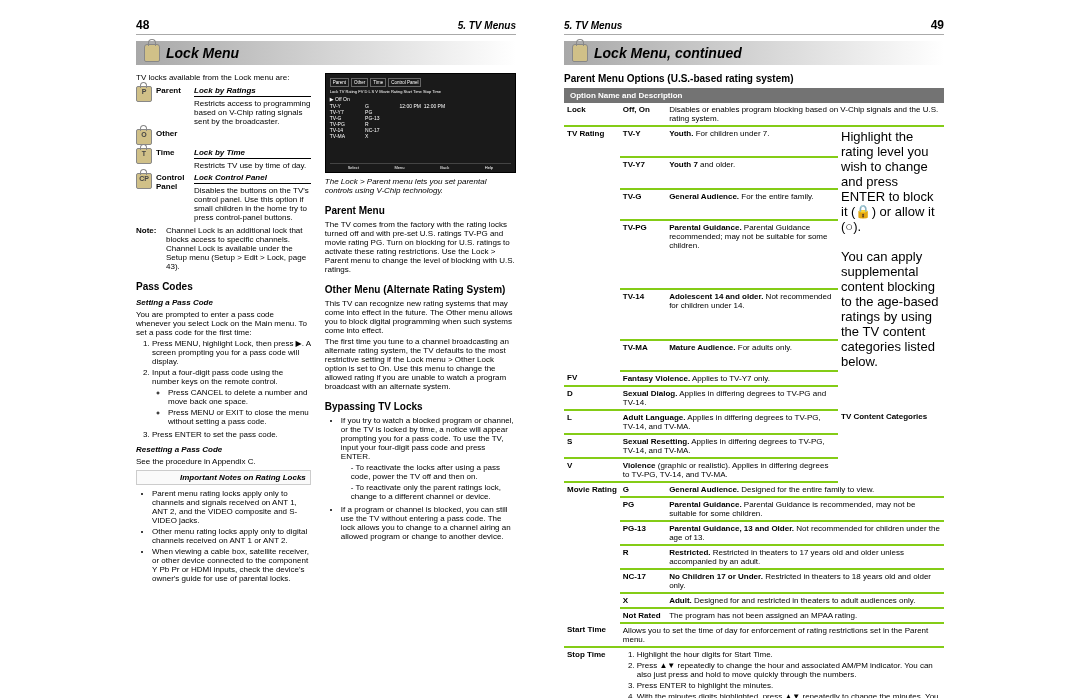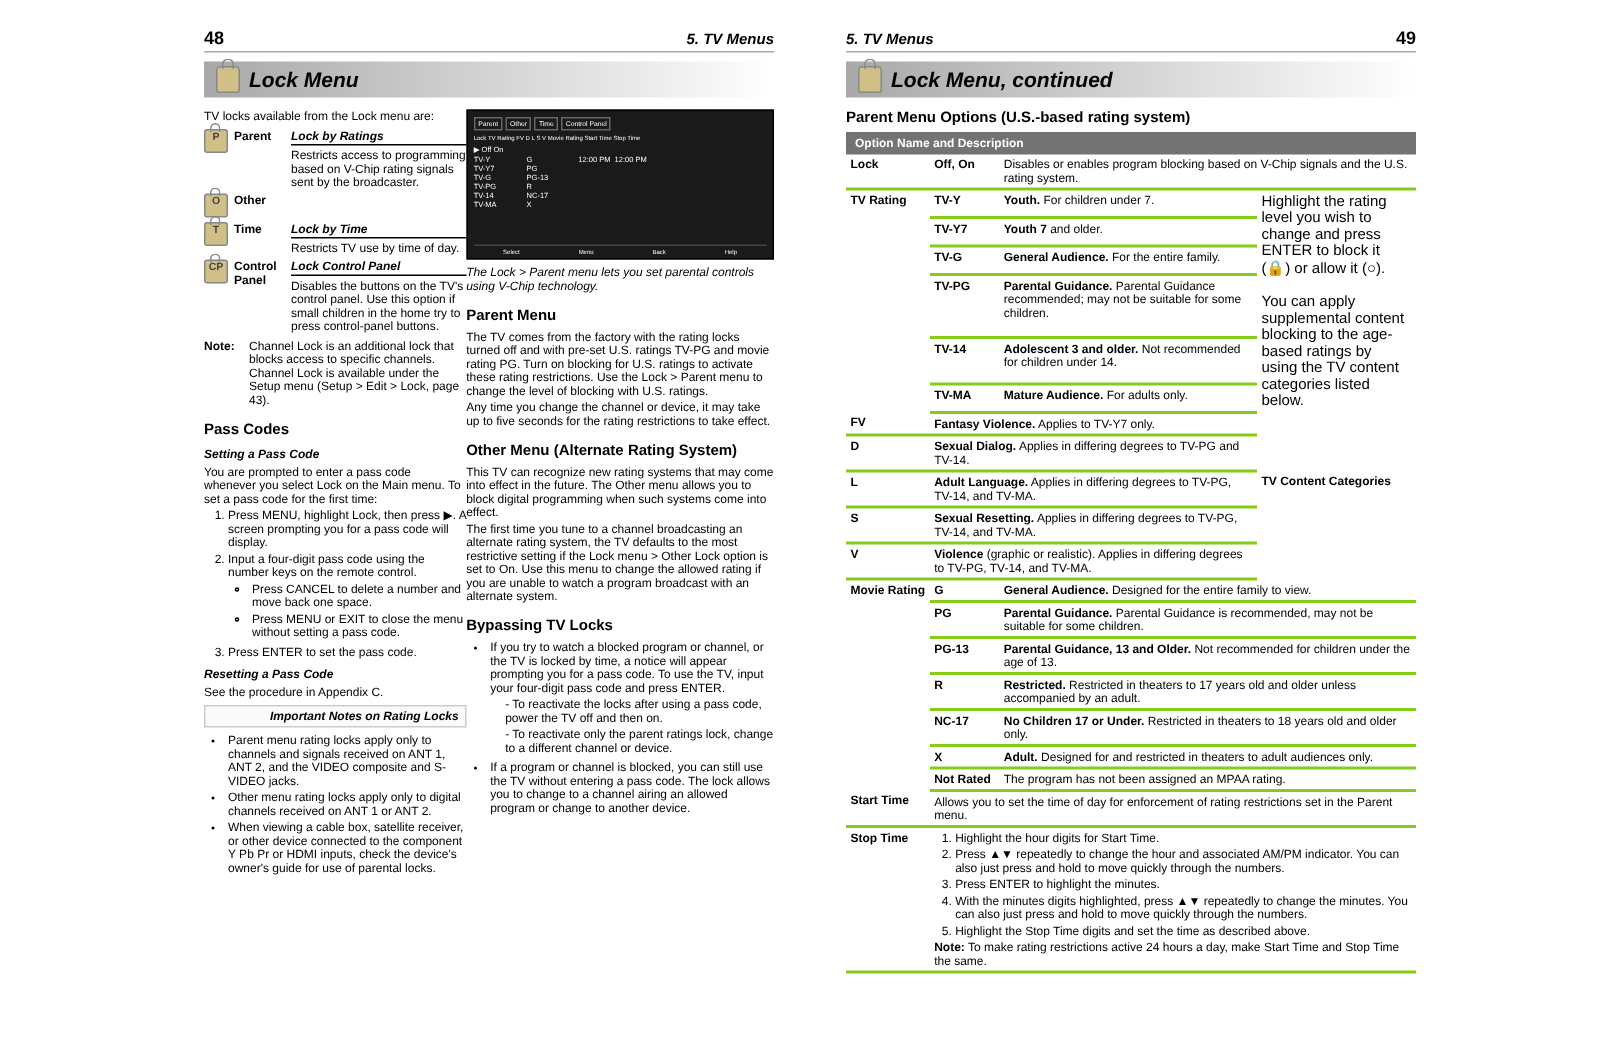--- a/index.html
+++ b/index.html
@@ -5,21 +5,21 @@
 body{margin:0;background:#fff;font-family:Arial,Helvetica,sans-serif;font-size:8px;color:#000;display:flex;justify-content:center}
 .spread{width:856px;height:698px;display:flex}
 .page{width:540px;padding:18px 24px;box-sizing:border-box}
 .hdr{display:flex;justify-content:space-between;align-items:baseline;font-weight:bold;border-bottom:1px solid #aaa;padding-bottom:2px;margin-bottom:6px}
 .hdr .pn{font-size:12px}
 .hdr .sec{font-size:10px;font-style:italic}
 .titlebar{background:linear-gradient(to right,#a8a8a8,#fff);padding:3px 8px;margin-bottom:8px;display:flex;align-items:center}
 .lockico{width:14px;height:16px;background:#d0c088;border:1px solid #888;border-radius:3px 3px 2px 2px;margin-right:6px;position:relative}
 .lockico::before{content:"";position:absolute;top:-6px;left:3px;width:6px;height:6px;border:1.5px solid #888;border-bottom:none;border-radius:5px 5px 0 0}
 .titlebar h1{margin:0;font-size:14px;font-style:italic;font-weight:bold}
-.cols{display:flex;}
+.cols{display:flex;gap:14px}
 .col{flex:1}
 .smico{width:14px;height:14px;background:#d0c088;border:1px solid #888;border-radius:2px;display:inline-block;vertical-align:top;margin-right:4px;position:relative;flex-shrink:0}
 .smico::before{content:"";position:absolute;top:-5px;left:3px;width:5px;height:5px;border:1.2px solid #888;border-bottom:none;border-radius:4px 4px 0 0}
 .smico .ltr{position:absolute;left:0;right:0;top:1px;text-align:center;font-size:7px;font-weight:bold;color:#444}
 .lkrow{display:flex;align-items:flex-start;margin-bottom:3px}
 .lkrow .lbl{width:38px;font-weight:bold;flex-shrink:0}
 .lkrow .sub{flex:1}
 .lkrow .subhd{font-weight:bold;font-style:italic;border-bottom:1px solid #000;margin-bottom:2px;padding-bottom:1px}
 h2{font-size:10px;font-weight:bold;margin:10px 0 4px}
 h3{font-size:8px;font-weight:bold;font-style:italic;margin:6px 0 3px}
@@ -152,21 +152,20 @@
      <div class="bottom" id="scrB">
               <div>Select</div>
               <div>Menu</div>
               <div>Back</div>
               <div>Help</div>
             </div>
    </div>
    <div class="caption">The Lock &gt; Parent menu lets you set parental controls using V-Chip technology.</div>
    <h2>Parent Menu</h2>
    <p style="margin:2px 0">The TV comes from the factory with the rating locks turned off and with pre-set U.S. ratings TV-PG and movie rating PG. Turn on blocking for U.S. ratings to activate these rating restrictions. Use the Lock &gt; Parent menu to change the level of blocking with U.S. ratings.</p>
-   <p style="margin:2px 0">Any time you change the channel or device, it may take up to five seconds for the rating restrictions to take effect.</p>
    <h2>Other Menu (Alternate Rating System)</h2>
    <p style="margin:2px 0">This TV can recognize new rating systems that may come into effect in the future. The Other menu allows you to block digital programming when such systems come into effect.</p>
    <p style="margin:2px 0">The first time you tune to a channel broadcasting an alternate rating system, the TV defaults to the most restrictive setting if the Lock menu &gt; Other Lock option is set to On. Use this menu to change the allowed rating if you are unable to watch a program broadcast with an alternate system.</p>
    <h2>Bypassing TV Locks</h2>
    <ul>
      <li>If you try to watch a blocked program or channel, or the TV is locked by time, a notice will appear prompting you for a pass code. To use the TV, input your four-digit pass code and press ENTER.</li>
      <ul style="list-style:none;padding-left:10px">
        <li>- <span>To reactivate the locks after using a pass code, power the TV off and then on.</span></li>
        <li>- <span>To reactivate only the parent ratings lock, change to a different channel or device.</span></li>
      </ul>
@@ -193,37 +192,37 @@
             <td class="k">Lock</td>
             <td class="k">Off, On</td>
             <td colspan="2">Disables or enables program blocking based on V-Chip signals and the U.S. rating system.</td>
           </tr>
    </tbody>
         <tbody id="tvBody">
           <tr>
             <td class="k" rowspan="6" style="border-bottom:none">TV Rating</td>
             <td class="k">TV-Y</td>
             <td><b>Youth.</b> For children under 7.</td>
-            <td rowspan="6" style="border-bottom:none;width:100px;font-size:10px">Highlight the rating level you wish to change and press ENTER to block it (<span class="ic">🔒</span>) or allow it (<span class="ic">○</span>).<br><br>You can apply supplemental content blocking to the age-based ratings by using the TV content categories listed below.</td>
+            <td rowspan="6" style="border-bottom:none;width:100px;font-size:13px">Highlight the rating level you wish to change and press ENTER to block it (<span class="ic">🔒</span>) or allow it (<span class="ic">○</span>).<br><br>You can apply supplemental content blocking to the age-based ratings by using the TV content categories listed below.</td>
           </tr>
           <tr>
             <td class="k">TV-Y7</td>
             <td><b>Youth 7</b>  and older.</td>
           </tr>
           <tr>
             <td class="k">TV-G</td>
             <td><b>General Audience.</b> For the entire family.</td>
           </tr>
           <tr>
             <td class="k">TV-PG</td>
             <td><b>Parental Guidance.</b> Parental Guidance recommended; may not be suitable for some children.</td>
           </tr>
           <tr>
             <td class="k">TV-14</td>
-            <td><b>Adolescent 3 and older.</b> Not recommended for children under 14.</td>
+            <td><b>Adolescent 14 and older.</b> Not recommended for children under 14.</td>
           </tr>
           <tr>
             <td class="k">TV-MA</td>
             <td><b>Mature Audience.</b> For adults only.</td>
           </tr>
         </tbody>
    <tbody id="contentBody">
           <tr>
             <td class="k">FV</td>
             <td colspan="2"><b>Fantasy Violence.</b> Applies to TV-Y7 only.</td>

